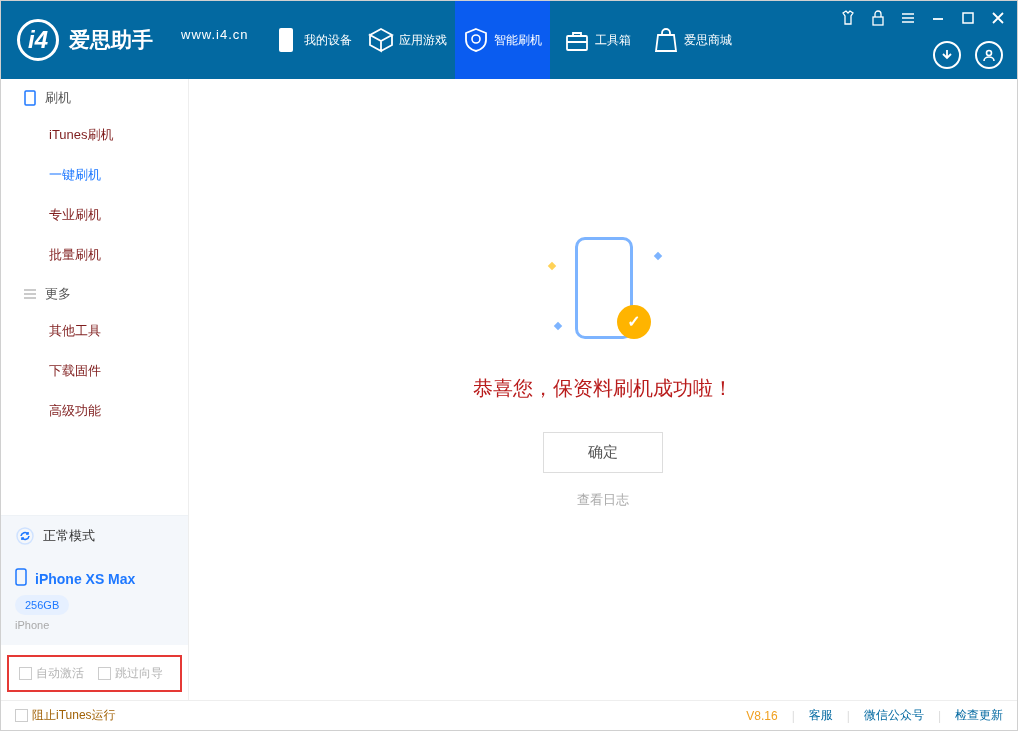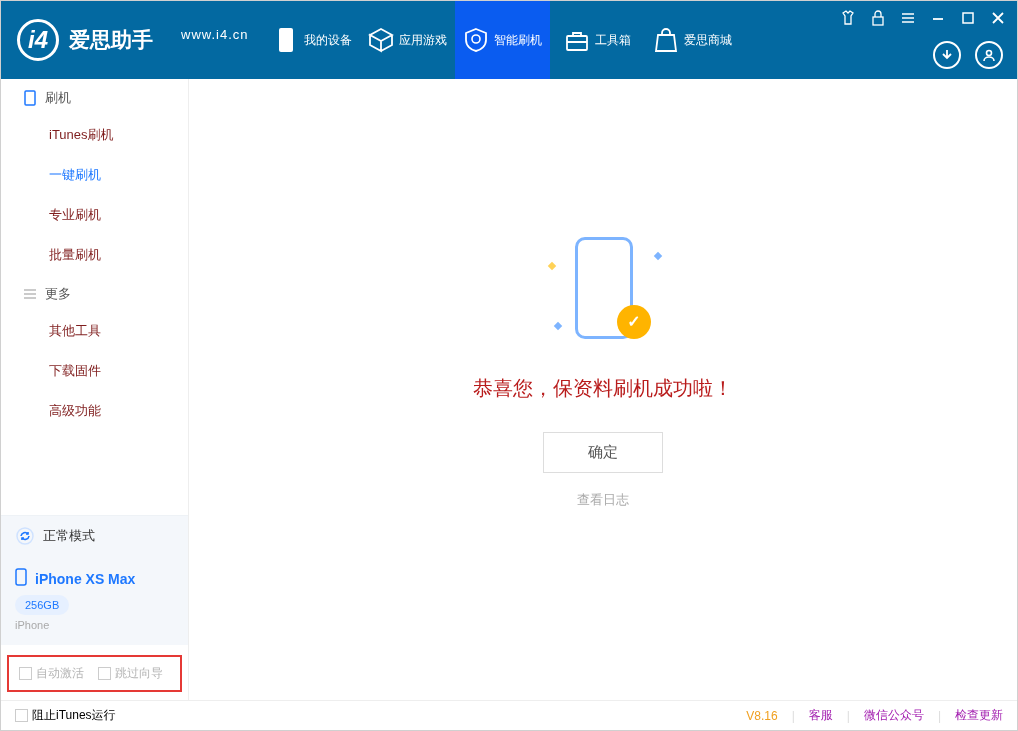--- a/index.html
+++ b/index.html
@@ -53,24 +53,24 @@
   .spark { position:absolute; width:6px;height:6px; background:#ffd257; transform:rotate(45deg);}
   .spark.s1 { left:6px; top:32px;}
   .spark.s2 { right:2px; top:22px; background:#7db4ff;}
   .spark.s3 { left:12px; bottom:22px; background:#7db4ff;}
   .msg { font-size:20px; color:#b91c1c; margin-bottom:30px;}
   .okbtn { border:1px solid #ddd; background:#fff; padding:10px 44px; font-size:15px; color:#555; cursor:pointer; margin-bottom:18px;}
   .loglink { color:#aaa; font-size:13px; cursor:pointer;}
 
   
   .footer { height:30px; border-top:1px solid #eee; display:flex; align-items:center; padding:0 14px; font-size:12px; color:#888; gap:10px;}
-  .footer .chk { color:#000000;}
+  .footer .chk { color:#a16207;}
   .footer .right { margin-left:auto; display:flex; align-items:center; gap:14px;}
   .footer .sep { color:#ddd;}
-  .flink { color:#a21caf; cursor:pointer;font-family:Liberation Mono, monospace;}
+  .flink { color:#0369a1; cursor:pointer;font-family:Liberation Mono, monospace;}
   .ver { color:#f0a020;}
 </style>
 </head>
 <body>
 
 <div class="header">
   <div class="logo-block">
     <div class="logo-circle">i4</div>
     <div class="logo-text">
       <div class="t1">爱思助手</div>

